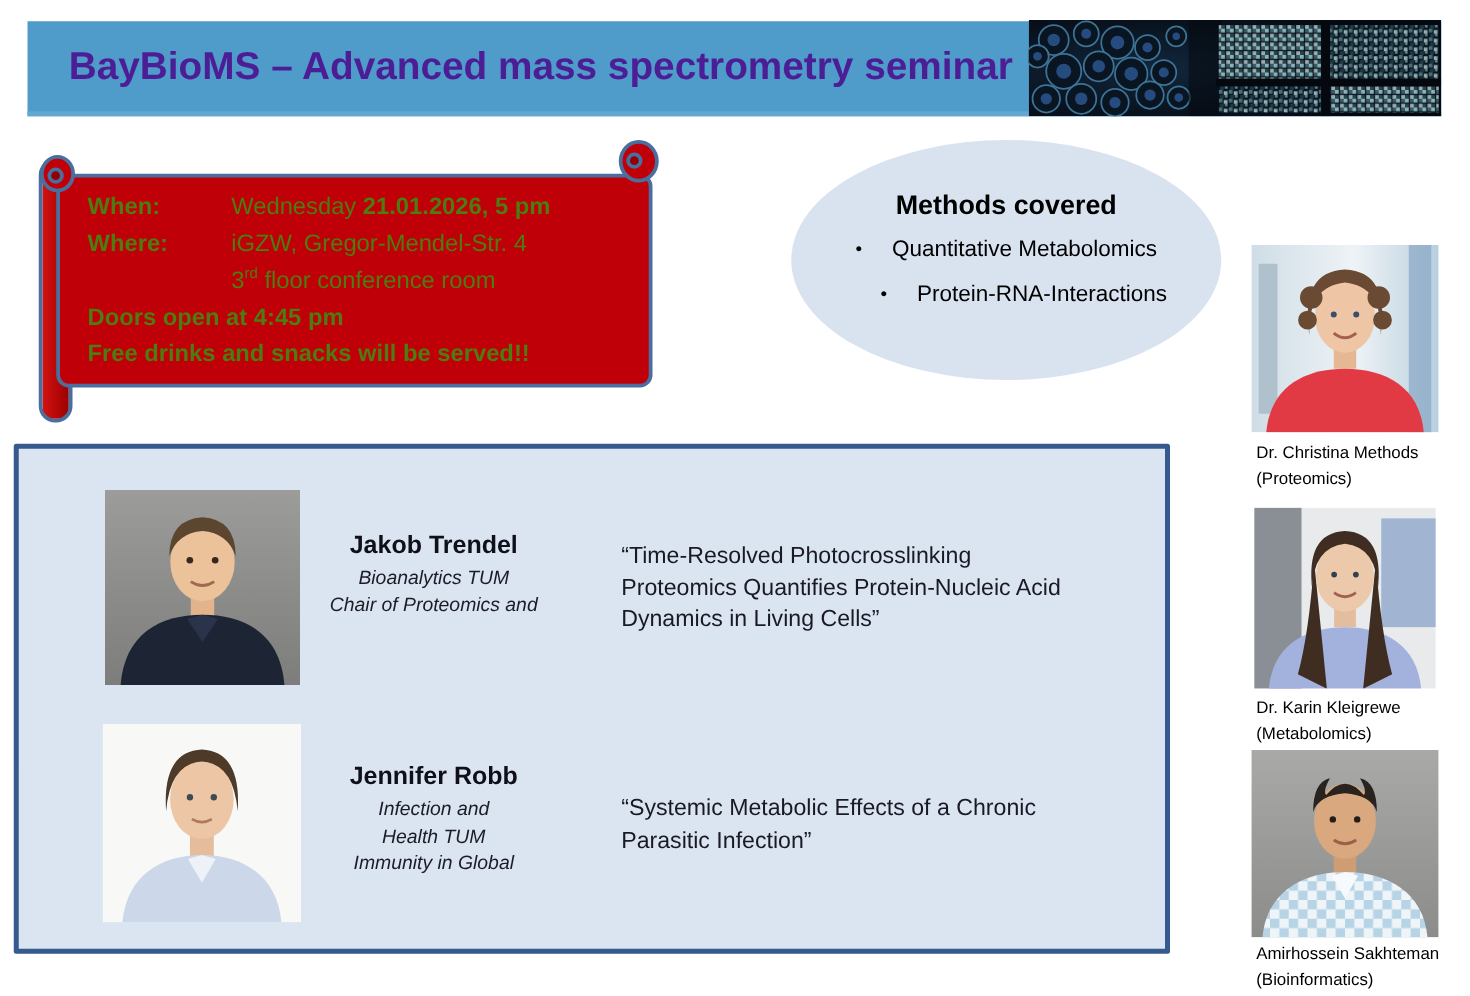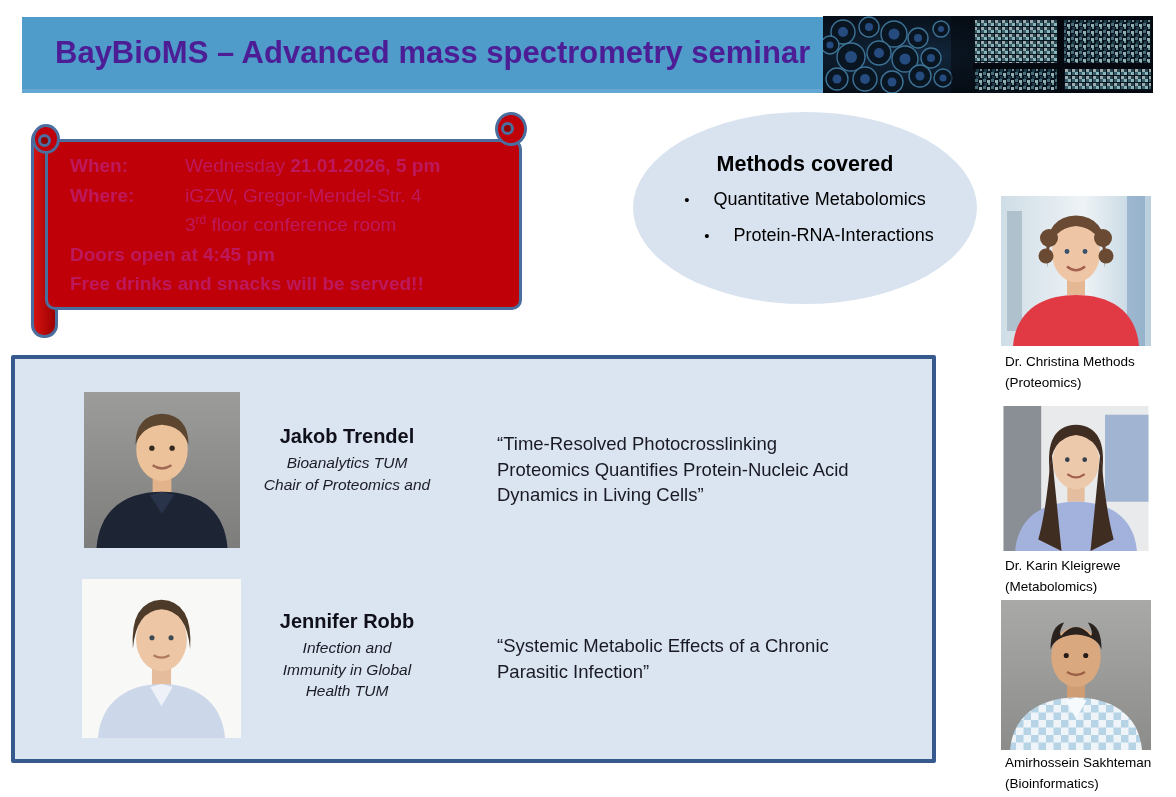--- a/index.html
+++ b/index.html
@@ -17,21 +17,21 @@
   
   .scroll-body{position:absolute;left:45px;top:139px;width:471px;height:165px;
         background:#c00008;border:3px solid #4a6f9f;border-radius:10px;}
   .scroll-roll-left{position:absolute;left:31px;top:127px;width:21px;height:205px;
         background:linear-gradient(90deg,#d41212,#9c0000);border:3px solid #4a6f9f;border-radius:13px;}
   .scroll-curl{position:absolute;border:3px solid #4a6f9f;border-radius:50%;background:#c00008;}
   .scroll-curl::after{content:"";position:absolute;border:3px solid #4a6f9f;border-radius:50%;
         background:#8f0000;width:7px;height:7px;left:3px;top:7px;}
   .curl-left{left:32px;top:124px;width:22px;height:24px;}
   .curl-right{left:495px;top:112px;width:26px;height:28px;}
-  .scroll-text{position:absolute;left:70px;top:151px;width:450px;color:#be185d;
+  .scroll-text{position:absolute;left:70px;top:151px;width:450px;color:#4d7c0f;
         font-size:19px;line-height:29.5px;}
   .scroll-row{display:flex;}
   .scroll-label{width:115px;font-weight:bold;flex:none;}
   .scroll-indent{padding-left:115px;}
   .bold{font-weight:bold;}
   .scroll-text sup{font-size:12px;line-height:0;}
 
   
   .methods-ellipse{position:absolute;left:633px;top:112px;width:344px;height:192px;
         border-radius:50%;background:#d9e3f0;text-align:center;color:#000000;}
@@ -211,22 +211,22 @@
       <path d="M32,44 Q30,14 50,13 Q70,14 68,44 Q66,20 50,19 Q34,20 32,44 Z" fill="#4d3a29"></path>
       <circle cx="44" cy="37" r="1.6" fill="#3d4a52"></circle>
         <circle cx="56" cy="37" r="1.6" fill="#3d4a52"></circle>
       <path d="M45,48 Q50,51 55,48" stroke="#b07a60" stroke-width="1.4" fill="none"></path>
     </svg>
   </div>
   <div class="speaker-info speaker-info-2">
     <div class="speaker-name">Jennifer Robb</div>
     <div class="speaker-affil">
       <div>Infection and</div>
+      <div>Health TUM</div>
       <div>Immunity in Global</div>
-      <div>Health TUM</div>
     </div>
   </div>
   <div class="talk-title talk-2">“Systemic Metabolic Effects of a Chronic Parasitic Infection”</div>
 
   <div class="photo faculty-photo fp-1">
     <svg viewBox="0 0 100 100">
       <defs>
           <linearGradient id="bgChr" x1="0" y1="0" x2="1" y2="0">
         <stop offset="0%" stop-color="#cfdde6"></stop>
             <stop offset="55%" stop-color="#eef3f6"></stop>

